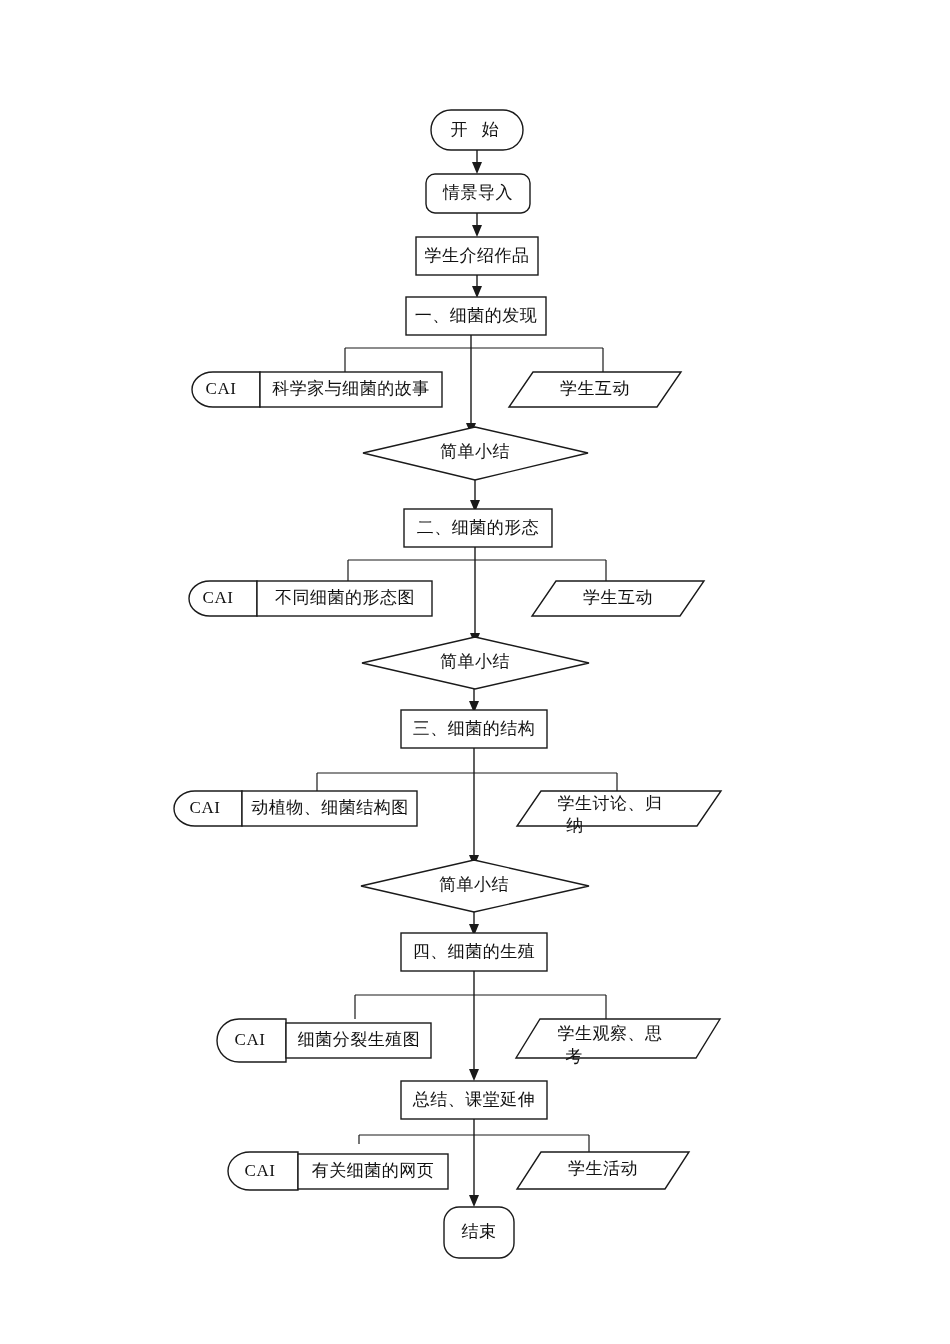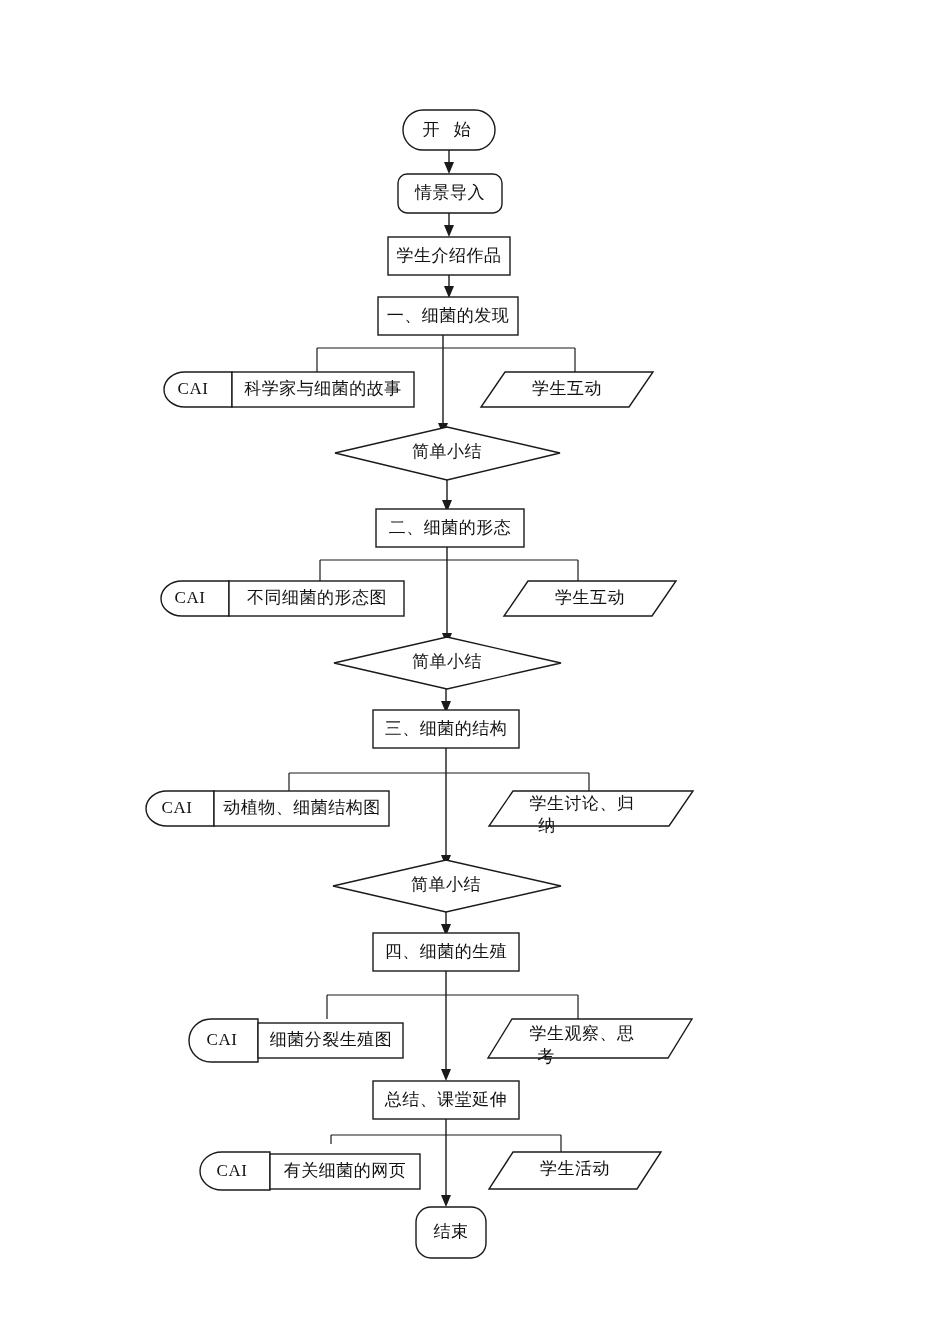--- a/index.html
+++ b/index.html
@@ -10,20 +10,21 @@
   body {
     width: 950px;
     height: 1344px;
     font-family: "Liberation Serif", "DejaVu Serif", serif;
     overflow: hidden;
   }
   #flow-root {
     position: relative;
     width: 782px;
     height: 1344px;
+    margin-left: 28px;
   }
   svg#flow-svg {
     display: block;
     width: 950px;
     height: 1344px;
   }
   .shape {
     fill: #ffffff;
     stroke: #1a1a1a;
     stroke-width: 1.4;

